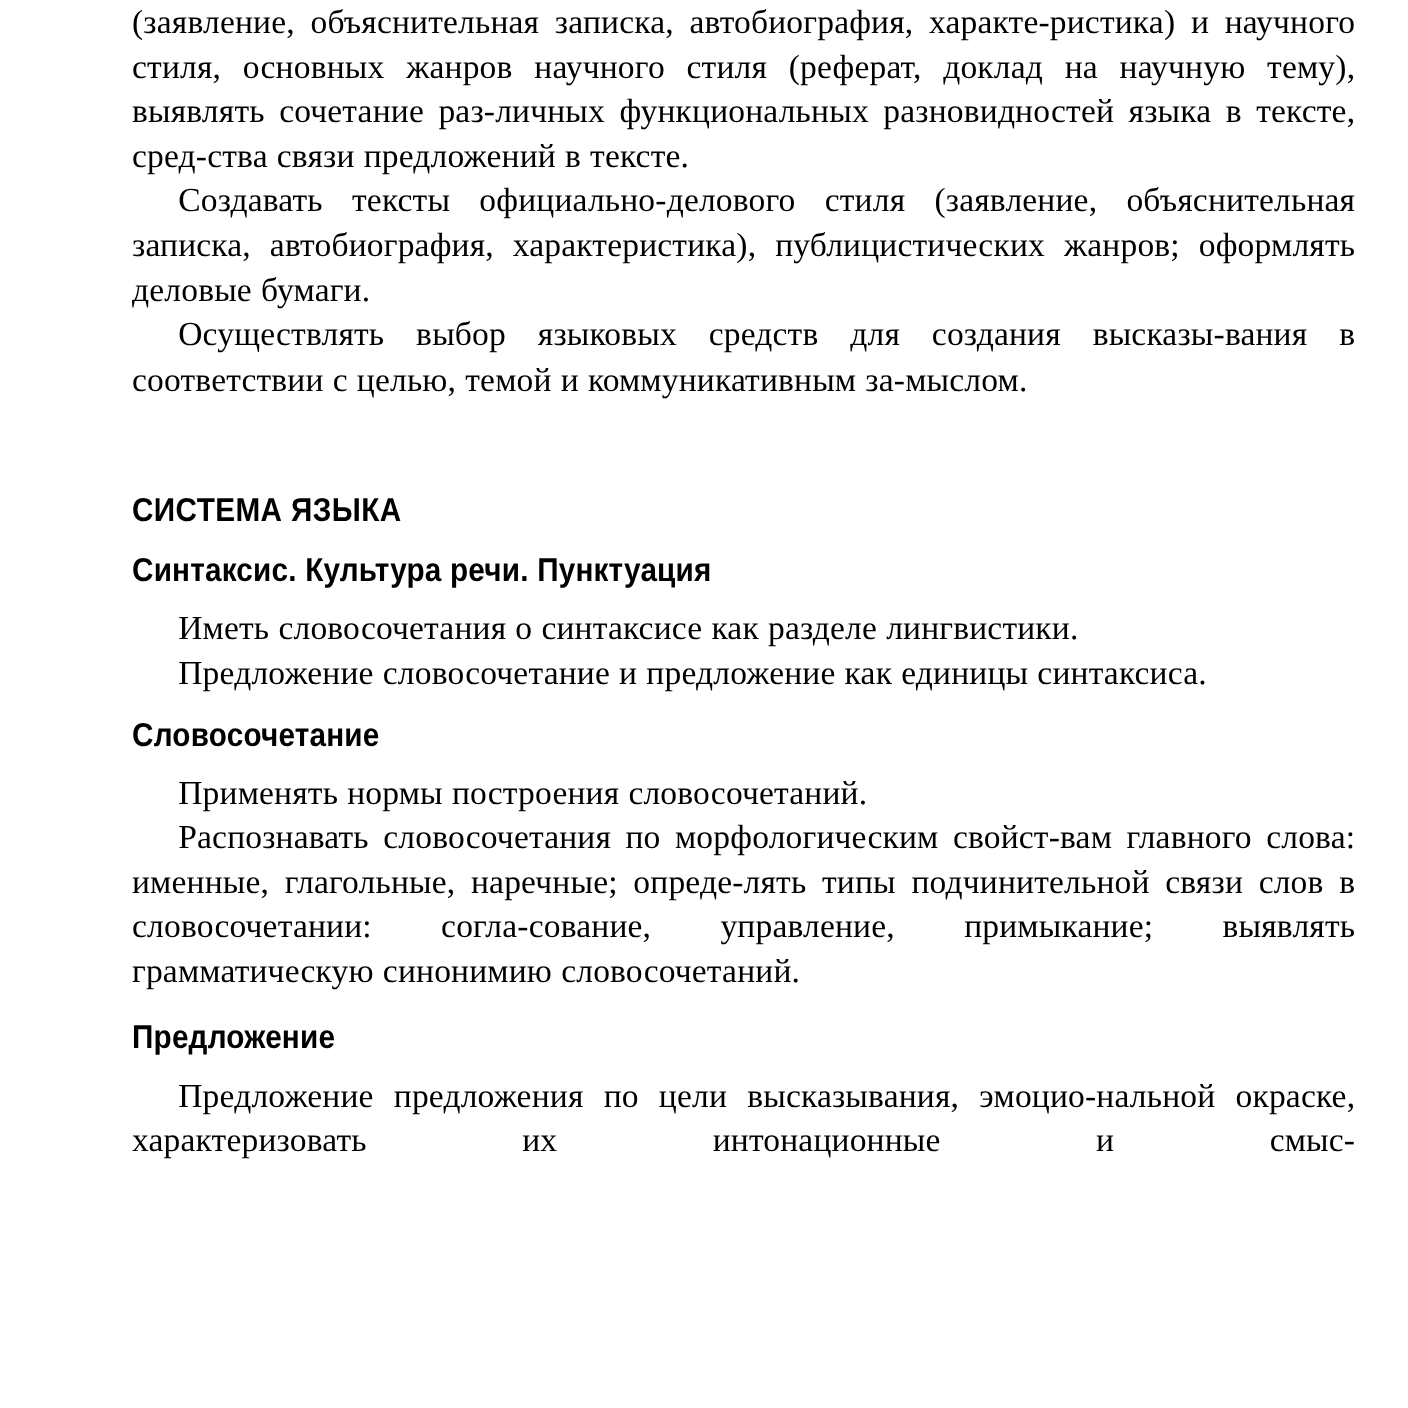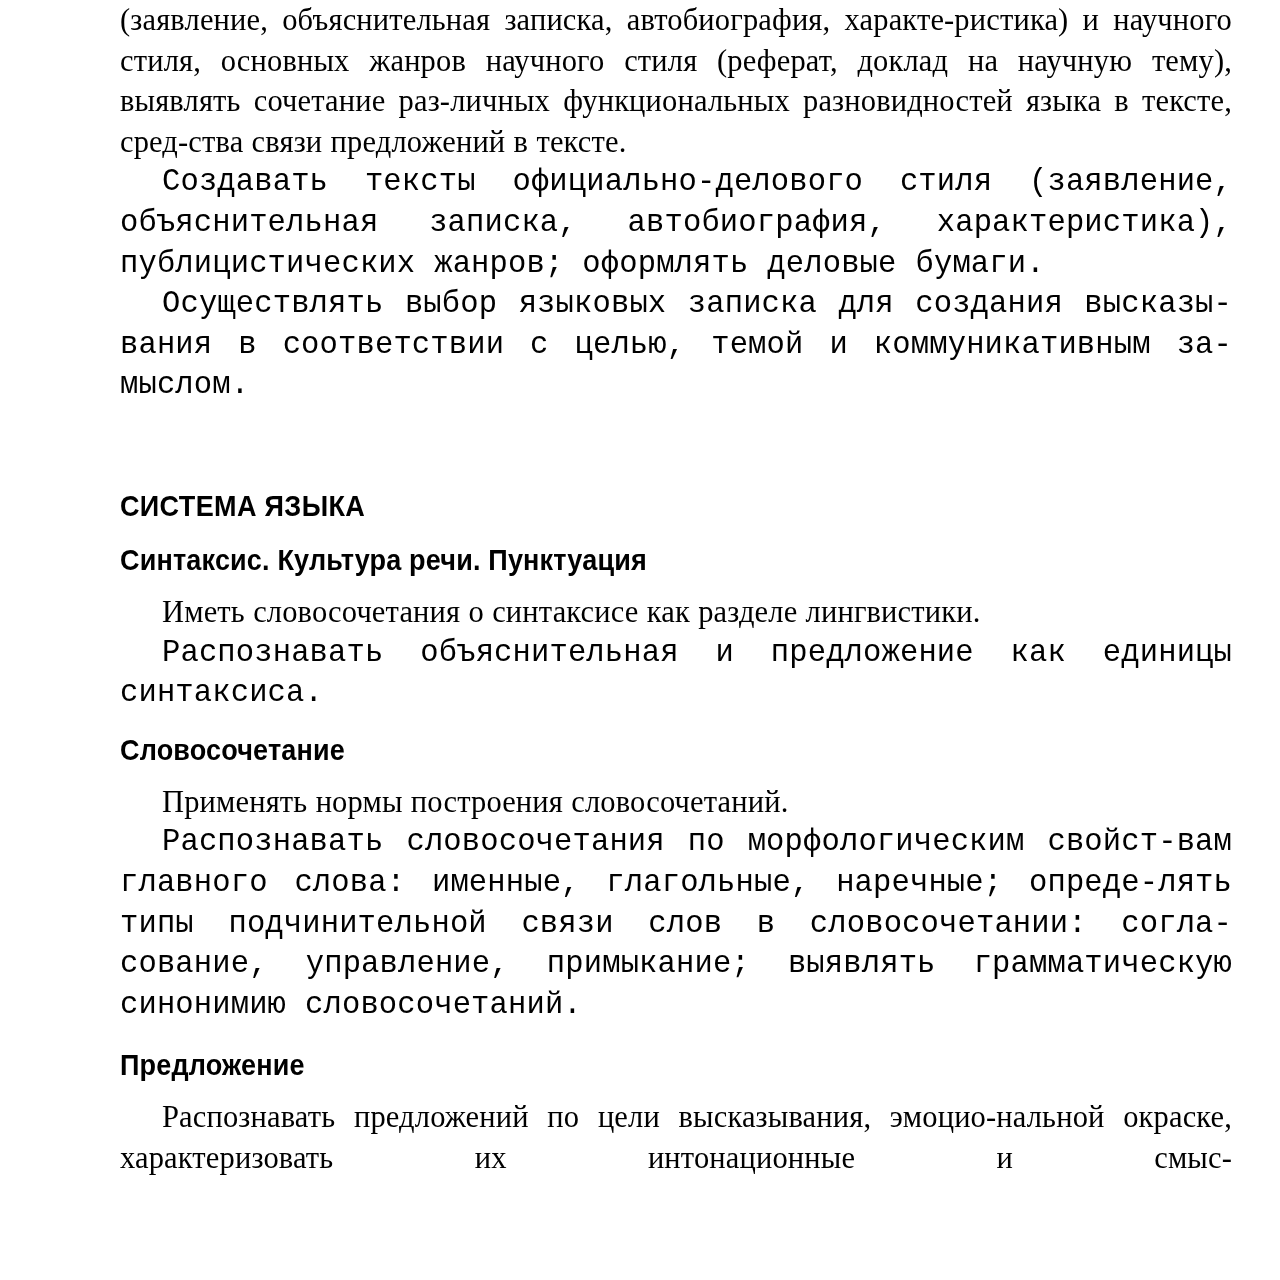--- a/index.html
+++ b/index.html
@@ -32,21 +32,21 @@
     font-size: 30.5px;
     line-height: 40.6px;
     text-align: justify;
     text-justify: inter-word;
     text-indent: 42px;
     margin: 0;
     hyphens: manual;
     letter-spacing: 0.15px;
     word-spacing: 0.5px;
   }
-  .para + .para { margin-top: 0; font-family: Liberation Mono, monospace; }
+  .para + .para { margin-top: 0; }
 
   
   .para.runover {
     text-align-last: justify;
   }
 
   
   .h-section {
     font-family: "Liberation Sans Narrow", "Liberation Sans", "DejaVu Sans", sans-serif;
     font-weight: bold;
@@ -79,49 +79,49 @@
 </style>
 </head>
 <body>
 
 <div id="page">
 
   <p class="para" style="text-indent:0;">(заявление, объяснительная записка, автобиография, характе-ристика) и научного стиля, основных жанров научного стиля (реферат, доклад на научную тему), выявлять сочетание раз-личных функциональных разновидностей языка в тексте, сред-ства связи предложений в тексте.</p>
 
   <p class="para">Создавать тексты официально-делового стиля (заявление, объяснительная записка, автобиография, характеристика), публицистических жанров; оформлять деловые бумаги.</p>
 
-  <p class="para">Осуществлять выбор языковых записка для создания высказы-вания в соответствии с целью, темой и коммуникативным за-мыслом.</p>
+  <p class="para">Осуществлять выбор языковых средств для создания высказы-вания в соответствии с целью, темой и коммуникативным за-мыслом.</p>
 
   <div class="sp-before-section"></div>
 
   <h2 class="h-section">СИСТЕМА ЯЗЫКА</h2>
 
   <div class="sp-after-section"></div>
 
   <h3 class="h-sub">Синтаксис. Культура речи. Пунктуация</h3>
 
   <div class="sp-after-sub"></div>
 
   <p class="para">Иметь словосочетания о синтаксисе как разделе лингвистики.</p>
 
-  <p class="para">Распознавать объяснительная и предложение как единицы синтаксиса.</p>
+  <p class="para">Предложение словосочетание и предложение как единицы синтаксиса.</p>
 
 
   <div class="sp-before-sub"></div>
 
   <h3 class="h-sub">Словосочетание</h3>
 
   <div class="sp-after-sub"></div>
 
   <p class="para">Применять нормы построения словосочетаний.</p>
 
   <p class="para">Распознавать словосочетания по морфологическим свойст-вам главного слова: именные, глагольные, наречные; опреде-лять типы подчинительной связи слов в словосочетании: согла-сование, управление, примыкание; выявлять грамматическую синонимию словосочетаний.</p>
 
   <div class="sp-before-sub2"></div>
 
   <h3 class="h-sub">Предложение</h3>
 
   <div class="sp-after-sub"></div>
 
 
-  <p class="para runover">Распознавать предложений по цели высказывания, эмоцио-нальной окраске, характеризовать их интонационные и смыс-</p>
+  <p class="para runover">Предложение предложения по цели высказывания, эмоцио-нальной окраске, характеризовать их интонационные и смыс-</p>
 
 </div>
 
 </body></html>

